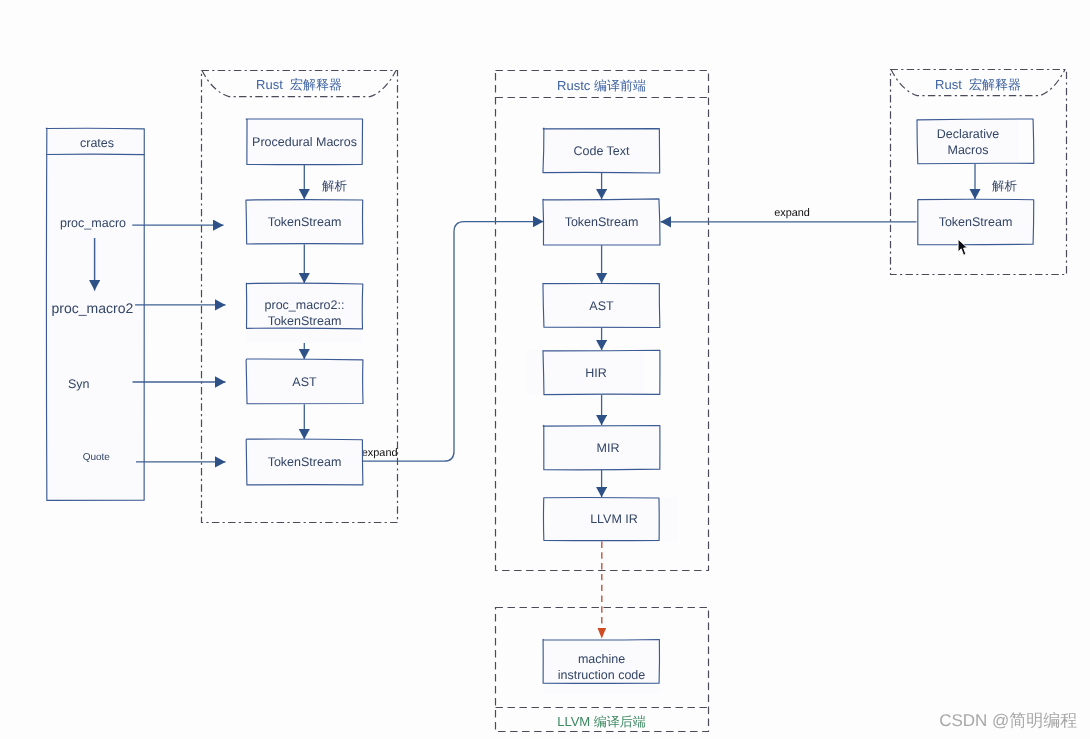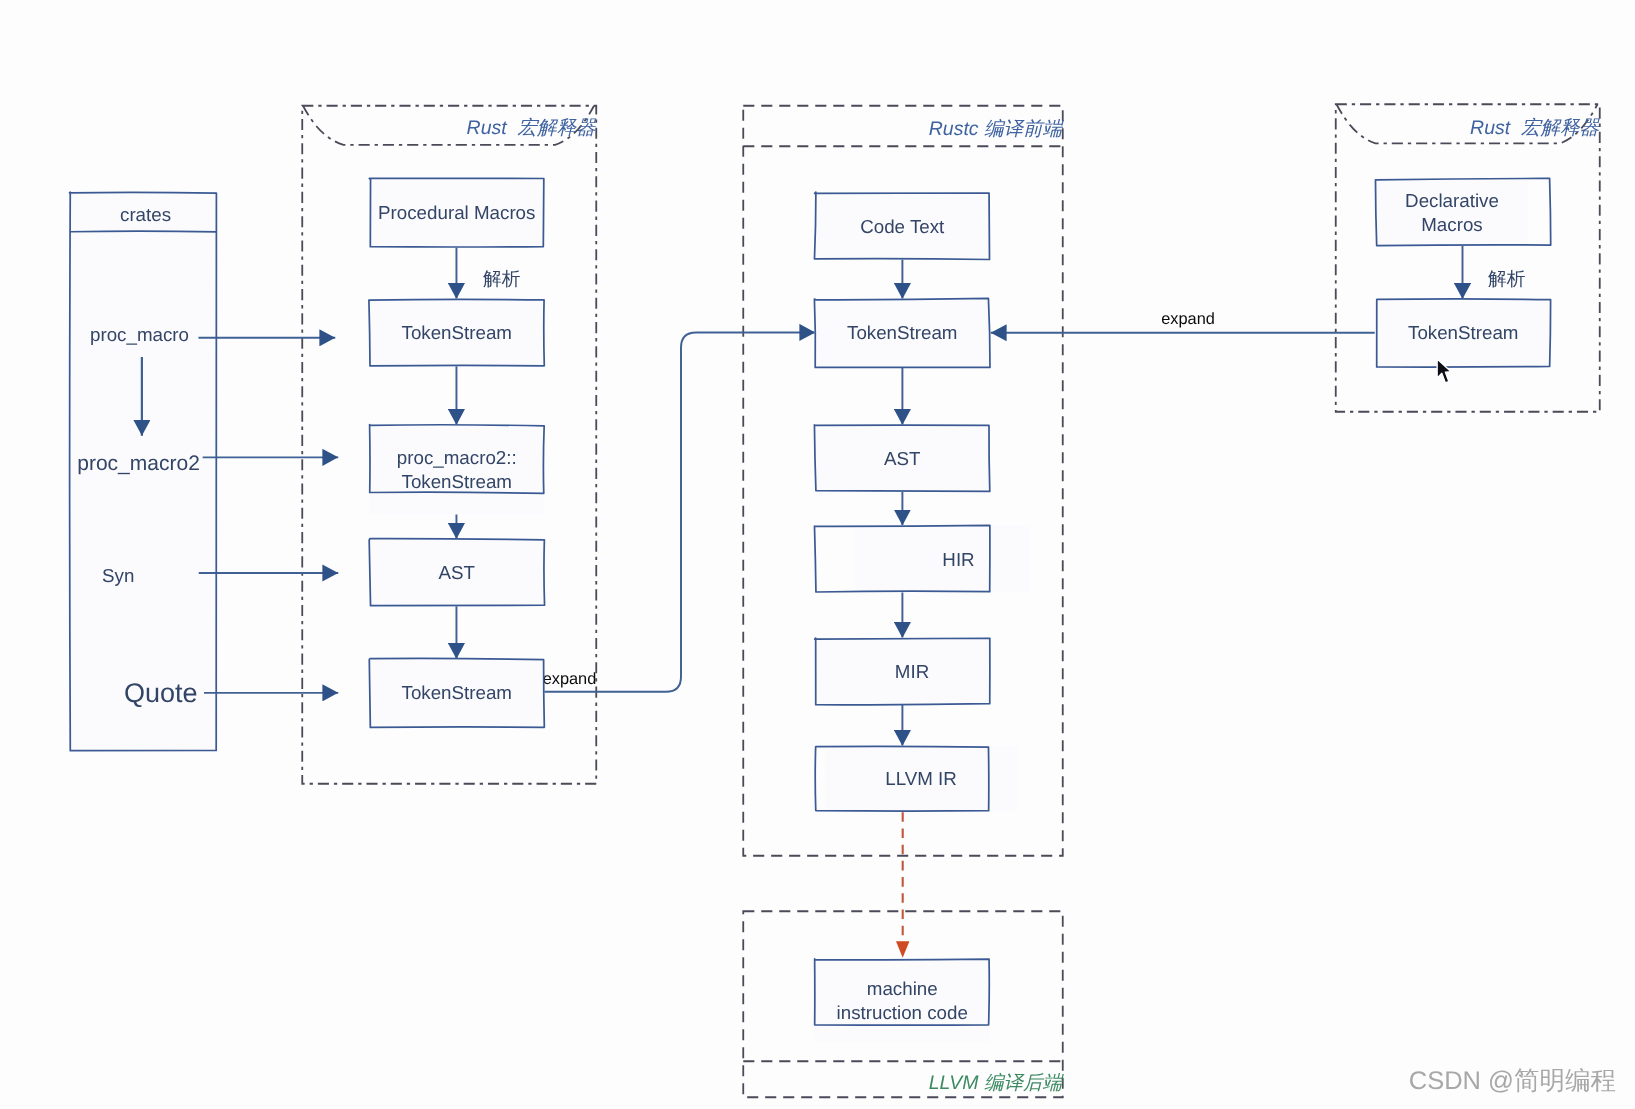--- a/index.html
+++ b/index.html
@@ -3,21 +3,21 @@
 <meta charset="utf-8">
 <style>
   html,body{margin:0;padding:0;background:#fdfdfe;}
   body{width:1090px;height:739px;overflow:hidden;position:relative;
        font-family:"Liberation Sans",sans-serif;-webkit-font-smoothing:antialiased;text-rendering:geometricPrecision;}
   #stage{position:absolute;left:0;top:0;width:1090px;height:739px;}
   .node{position:absolute;box-sizing:border-box;background:#fbfbfd;
         display:flex;align-items:center;justify-content:center;text-align:center;
         color:#334566;font-size:12.5px;line-height:16px;}
   .panel{position:absolute;box-sizing:border-box;}
-  .ptitle{position:absolute;text-align:right;color:#3f63a0;font-size:13px;white-space:nowrap;font-style:italic;}
+  .ptitle{position:absolute;text-align:center;color:#3f63a0;font-size:13px;white-space:nowrap;}
   .lbl{position:absolute;white-space:nowrap;}
   svg.layer{position:absolute;left:0;top:0;width:1090px;height:739px;pointer-events:none;}
   .wm{position:absolute;color:#a8a8a8;font-size:17px;white-space:nowrap;}
 </style>
 </head>
 <body>
 
 <div id="stage">
 
 <div class="panel" style="left:46px;top:128px;width:99px;height:373px;background:#fbfbfd;"></div>
@@ -77,42 +77,42 @@
   <path d="M975,163.8 L975,199.3" stroke="#3f6193" stroke-width="1.3" fill="none" marker-end="url(#ah)"></path>
 
   <path d="M916.5,221.8 L660.5,221.8" stroke="#3f6193" stroke-width="1.3" fill="none" marker-end="url(#ah)"></path>
 </svg>
 
 <div class="lbl" style="left:80px;top:135.5px;color:#334566;font-size:12.5px;">crates</div>
 
 <div class="lbl" style="left:60px;top:216px;color:#334566;font-size:12.5px;">proc_macro</div>
 <div class="lbl" style="left:51.5px;top:300px;color:#334566;font-size:14px;">proc_macro2</div>
 <div class="lbl" style="left:68px;top:376.5px;color:#334566;font-size:12.5px;">Syn</div>
-<div class="lbl" style="left:82.7px;top:451.5px;color:#334566;font-size:18px;">Quote</div>
+<div class="lbl" style="left:82.7px;top:451.5px;color:#334566;font-size:10px;">Quote</div>
 
 <div class="ptitle" style="left:201px;top:75.5px;width:196px;">Rust &nbsp;宏解释器</div>
 
 <div class="node" style="left:246px;top:119px;width:117px;height:46px;">Procedural Macros</div>
 <div class="node" style="left:246px;top:199px;width:117px;height:45px;">TokenStream</div>
 <div class="node" style="left:246px;top:283px;width:117px;height:60px;flex-direction:column;">
   <span>proc_macro2::</span>
   <span>TokenStream</span>
 </div>
 <div class="node" style="left:246px;top:359px;width:117px;height:45px;">AST</div>
 <div class="node" style="left:246px;top:439px;width:117px;height:46px;">TokenStream</div>
 
 <div class="lbl" style="left:322px;top:177.5px;color:#334566;font-size:12.5px;">解析</div>
 <div class="lbl" style="left:361.8px;top:446.8px;color:#0b0b0b;font-size:10.9px;">expand</div>
 
 <div class="ptitle" style="left:495px;top:77px;width:213px;">Rustc 编译前端</div>
 
 <div class="node" style="left:543px;top:128px;width:117px;height:45px;">Code Text</div>
 <div class="node" style="left:543px;top:199px;width:117px;height:46px;">TokenStream</div>
 <div class="node" style="left:543px;top:283px;width:117px;height:45px;">AST</div>
-<div class="node" style="left:570px;top:350px;width:117px;height:45px;padding-left:21px;">HIR</div>
+<div class="node" style="left:527px;top:350px;width:117px;height:45px;padding-left:21px;">HIR</div>
 <div class="node" style="left:543px;top:425px;width:117px;height:45px;padding-left:13px;">MIR</div>
 <div class="node" style="left:550px;top:497px;width:128px;height:44px;">LLVM IR</div>
 
 <div class="ptitle" style="left:495px;top:713px;width:213px;color:#3d8a61;">LLVM 编译后端</div>
 <div class="node" style="left:543px;top:639px;width:117px;height:55px;flex-direction:column;">
   <span>machine</span>
   <span>instruction code</span>
 </div>
 
 <div class="ptitle" style="left:890px;top:76px;width:176px;">Rust &nbsp;宏解释器</div>

